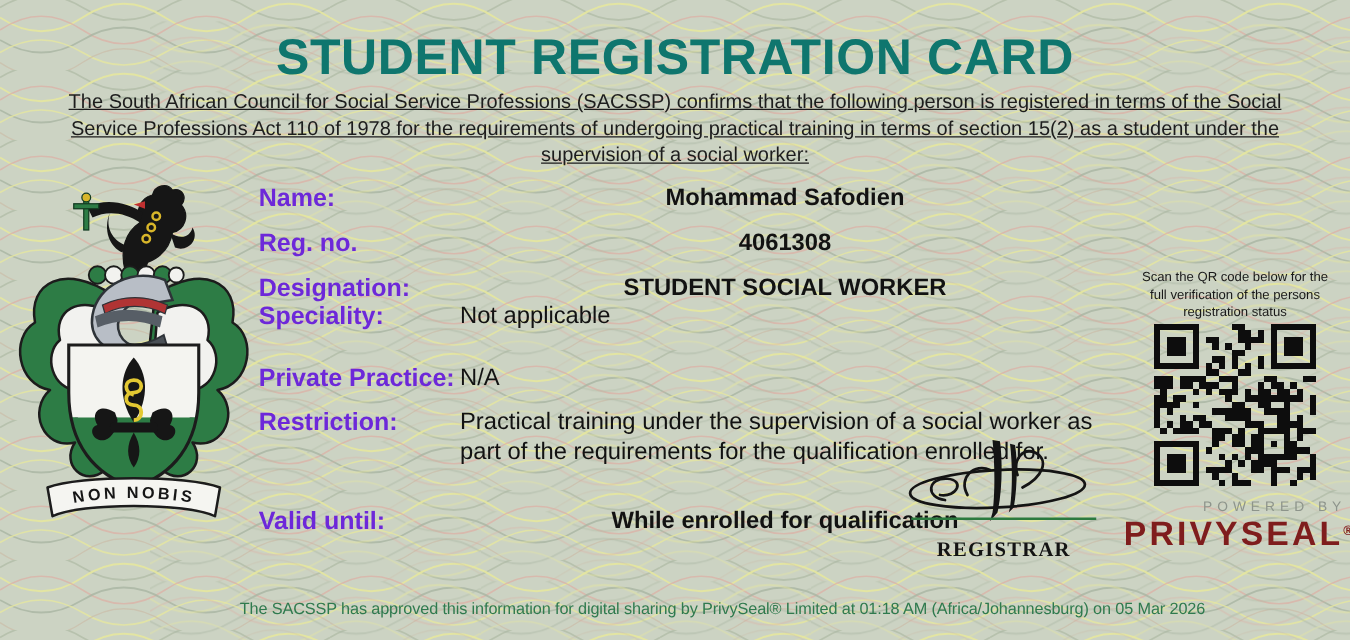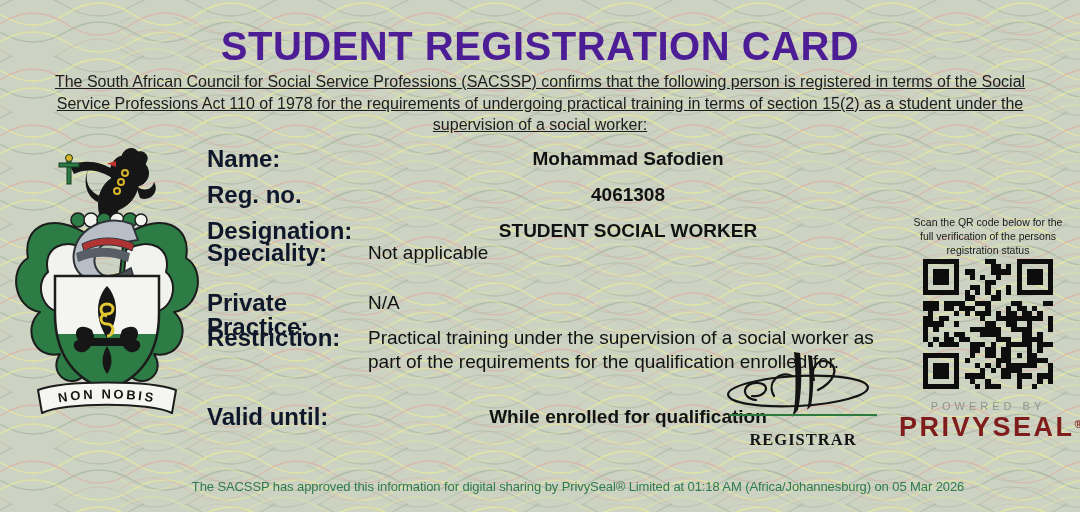--- a/index.html
+++ b/index.html
@@ -4,48 +4,48 @@
 <style>
   html,body{margin:0;padding:0;background:#9aa191;}
   .card{
     position:relative;width:1080px;height:512px;overflow:hidden;
     background:#ccd3c3;
     font-family:"Liberation Sans",sans-serif;
   }
   .bg{position:absolute;left:0;top:0;width:100%;height:100%;}
   .title{
     position:absolute;top:24px;left:0;width:100%;margin:0;text-align:center;
-    font-size:40px;font-weight:bold;color:#4c1d95;letter-spacing:.5px;
+    font-size:40px;font-weight:bold;color:#0f766e;letter-spacing:.5px;
   }
   .intro{
     position:absolute;top:71px;left:30px;width:1020px;margin:0;text-align:center;
     font-size:16px;line-height:21.5px;color:#1d1d1d;text-decoration:underline;
   }
   .crest{position:absolute;left:12px;top:140px;}
   .frow{position:absolute;left:207px;display:flex;align-items:flex-start;}
-  .flabel{flex:none;width:161px;font-weight:bold;font-size:24px;line-height:24px;color:#0f172a;}
+  .flabel{flex:none;width:161px;font-weight:bold;font-size:20px;line-height:24px;color:#6d28d9;}
   .fvalue{width:520px;font-size:19px;line-height:24px;color:#121212;}
   .fvalue.b{font-weight:bold;text-align:center;}
   .sig-svg{position:absolute;left:722px;top:350px;}
   .sig-line{position:absolute;left:729px;top:414px;width:148px;height:2px;background:#2c7a3f;}
   .sig-name{
     position:absolute;left:706px;top:423px;width:194px;text-align:center;
     font-family:"Liberation Serif",serif;font-weight:bold;font-size:17.5px;color:#141414;
   }
   .sig-role{
     position:absolute;left:706px;top:430px;width:194px;text-align:center;
     font-family:"Liberation Serif",serif;font-weight:bold;font-size:16.5px;letter-spacing:1px;color:#141414;
   }
   .qr-note{
     position:absolute;left:910px;top:215px;width:156px;text-align:center;
     font-size:10.5px;line-height:14px;color:#191919;
   }
   .qr-box{position:absolute;left:923px;top:259px;width:130px;height:130px;}
   .powered{
-    position:absolute;left:899px;top:400px;width:178px;text-align:center;
+    position:absolute;left:899px;top:400px;width:178px;text-align:right;
     font-size:11px;letter-spacing:4px;color:#8d948b;font-weight:500;
   }
   .brand{
     position:absolute;left:899px;top:412px;width:178px;text-align:center;
     font-size:27px;font-weight:bold;letter-spacing:2.5px;color:#7f1d1d;
   }
   .brand sup{font-size:11px;letter-spacing:0;vertical-align:8px;}
   .footer{
     position:absolute;top:479px;left:0;width:100%;text-align:center;
     font-size:13px;color:#2f7a4e;letter-spacing:-.1px;margin-left:38px;

